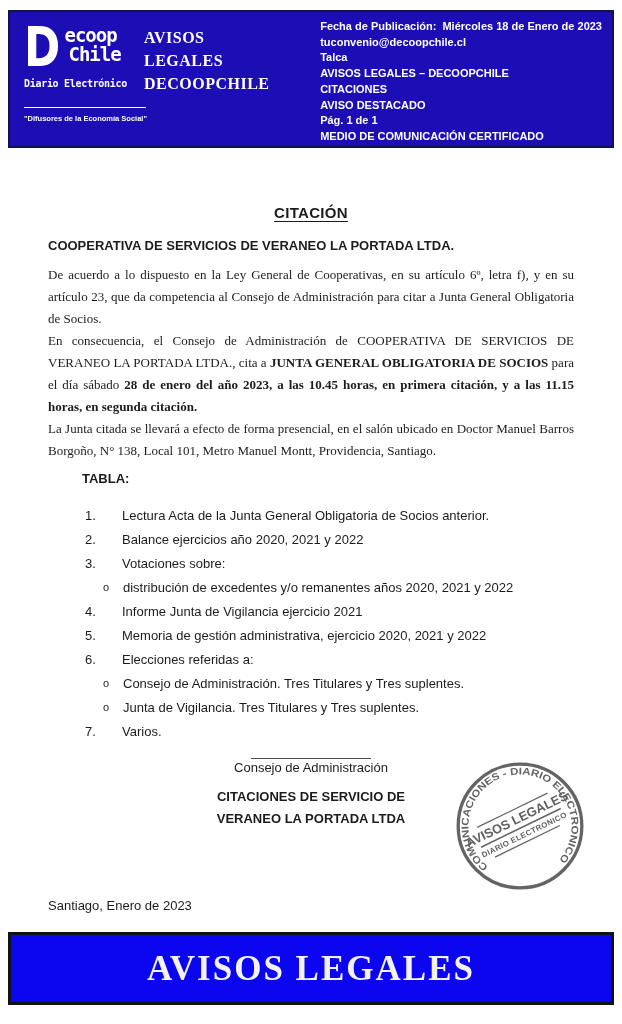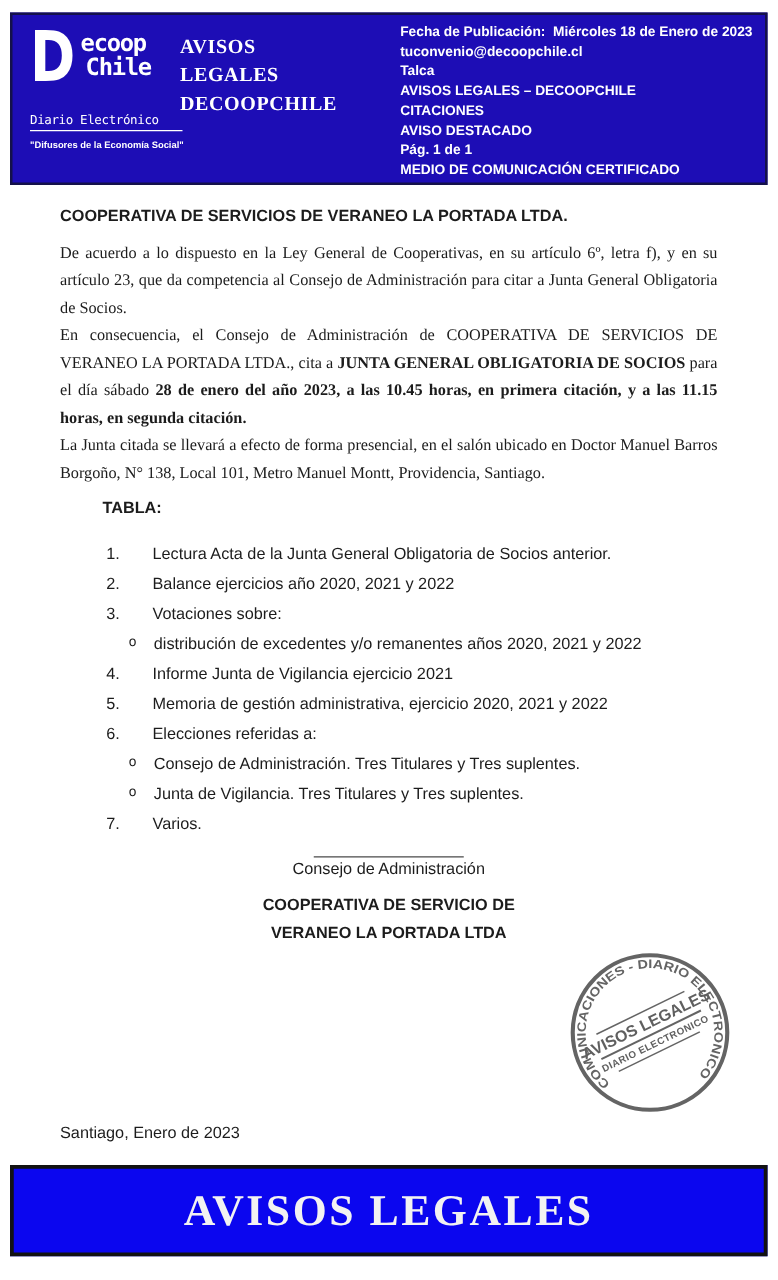--- a/index.html
+++ b/index.html
@@ -22,21 +22,21 @@
     line-height:46px; transform:scaleX(.78); transform-origin:left top; display:inline-block;
   }
   .logo-stack { display:flex; flex-direction:column; margin-left:-6px; margin-top:2px; }
   .logo-ecoop, .logo-chile {
     font-family:"DejaVu Sans Mono", monospace; font-weight:bold; font-size:19px;
     line-height:19px; letter-spacing:-1px; white-space:nowrap;
   }
   .logo-chile { margin-left:4px; }
   .logo-diario {
     font-family:"DejaVu Sans Mono", monospace; font-size:10px; letter-spacing:-.3px;
-    border-bottom:1px solid #ffffff; padding-bottom:2px; margin-top:21px; white-space:nowrap;
+    border-bottom:1px solid #ffffff; padding-bottom:18px; margin-top:8px; white-space:nowrap;font-weight:bold;
   }
   .logo-slogan { font-size:7.5px; font-weight:bold; margin-top:6px; white-space:nowrap; }
   .brand {
     position:absolute; left:134px; top:14px;
     font-family:"Liberation Serif", serif; font-weight:bold; font-size:16px;
     line-height:23px; letter-spacing:.5px;
   }
   .header-info {
     position:absolute; right:10px; top:7px; text-align:left;
     font-size:11px; font-weight:bold; line-height:15.7px;
@@ -112,20 +112,21 @@
         <div class="info-line">Talca</div>
         <div class="info-line">AVISOS LEGALES – DECOOPCHILE</div>
         <div class="info-line">CITACIONES</div>
         <div class="info-line">AVISO DESTACADO</div>
         <div class="info-line">Pág. 1 de 1</div>
         <div class="info-line">MEDIO DE COMUNICACIÓN CERTIFICADO</div>
       </div>
   </div>
 
   <div class="doc">
+    <div class="doc-title">CITACIÓN</div>
     <div class="doc-subtitle">COOPERATIVA DE SERVICIOS DE VERANEO LA PORTADA LTDA.</div>
     <div class="paras">
         <p class="para"><span>De acuerdo a lo dispuesto en la Ley General de Cooperativas, en su artículo 6º, letra f), y en su artículo 23, que da competencia al Consejo de Administración para citar a Junta General Obligatoria de Socios.</span></p>
         <p class="para"><span>En consecuencia, el Consejo de Administración de COOPERATIVA DE SERVICIOS DE VERANEO LA PORTADA LTDA., cita a </span><b>JUNTA GENERAL OBLIGATORIA DE SOCIOS</b><span> para el día sábado </span><b>28 de enero del año 2023, a las 10.45 horas, en primera citación, y a las 11.15 horas, en segunda citación.</b></p>
         <p class="para"><span>La Junta citada se llevará a efecto de forma presencial, en el salón ubicado en Doctor Manuel Barros Borgoño, N° 138, Local 101, Metro Manuel Montt, Providencia, Santiago.</span></p>
       </div>
     <div class="agenda-heading">TABLA:</div>
     <div class="agenda">
         <div class="agenda-row l1">
           <span class="marker">1.</span>
@@ -166,21 +167,21 @@
         <div class="agenda-row l1">
           <span class="marker">7.</span>
           <span class="atext">Varios.</span>
         </div>
       </div>
     <div class="sig-block">
       <div class="sig-line"></div>
       <div class="sig-role">Consejo de Administración</div>
     </div>
     <div class="company">
-        <div class="company-line">COOPERATIVA DE SERVICIO DE</div>
+        <div class="company-line">CITACIONES DE SERVICIO DE</div>
         <div class="company-line">VERANEO LA PORTADA LTDA</div>
       </div>
   </div>
 
   <svg class="stamp" viewBox="0 0 132 132">
     <circle cx="66" cy="66" r="60" fill="none" stroke="#4f4f4f" stroke-width="3.2"></circle>
     <path id="ringPath" d="M 35.2,105.4 A 50,50 0 1 1 96.8,105.4" fill="none"></path>
     <text class="ring-text"><textPath href="#ringPath" textLength="238" lengthAdjust="spacingAndGlyphs">COMUNICACIONES - DIARIO ELECTRONICO</textPath></text>
     <g transform="rotate(-26 66 66)">
       <line x1="28" y1="49" x2="104" y2="49" stroke-width="1.2"></line>

